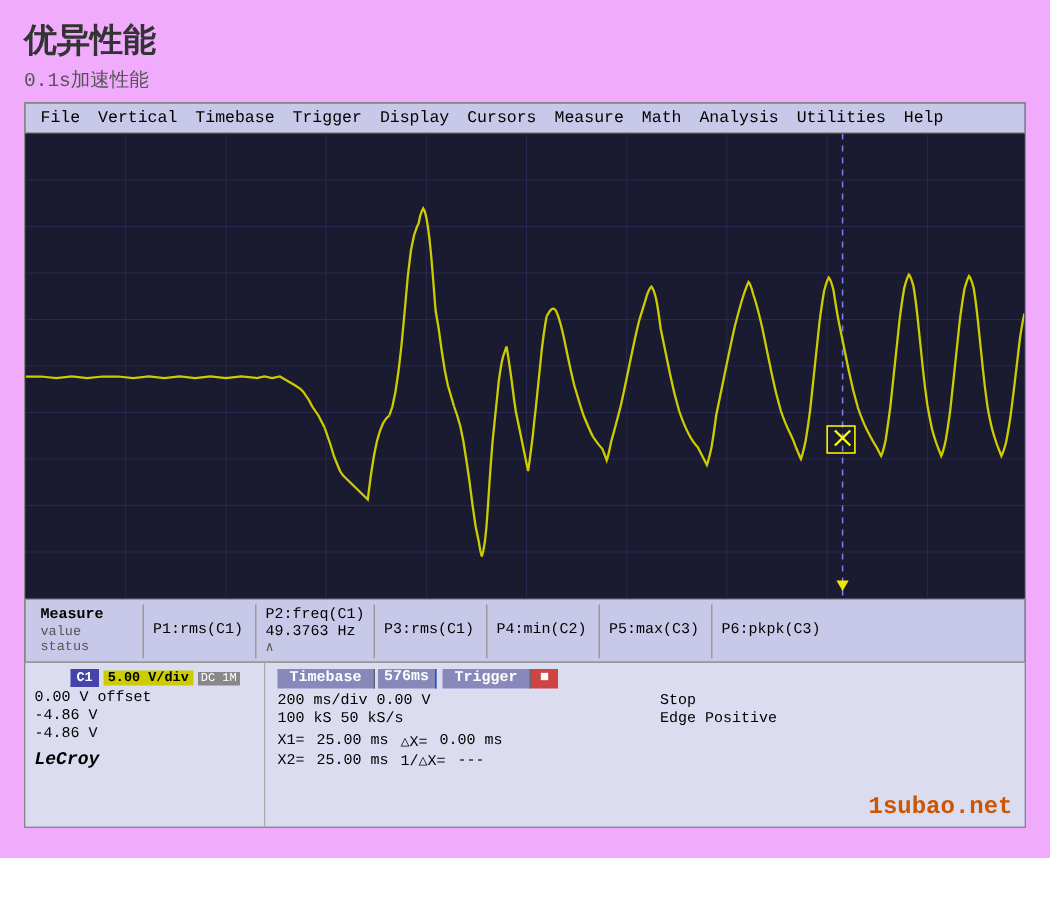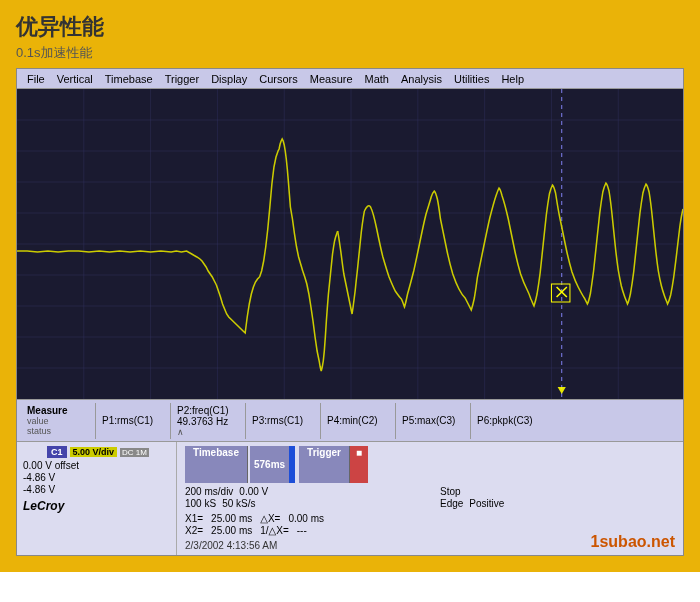--- a/index.html
+++ b/index.html
@@ -7,22 +7,23 @@
       width: 700px;
       height: 602px;
       background: #f0f0f0;
       font-family: Arial, sans-serif;
       overflow: hidden;
     }
 
     .page-container {
       width: 700px;
       height: 572px;
-      background: #eab308;
+      background: #f0abfc;
       padding: 12px 16px 8px 16px;
+      font-family: Liberation Mono, monospace;
     }
 
     .page-title {
       font-size: 22px;
       font-weight: bold;
       color: #333;
       margin-bottom: 2px;
     }
 
     .page-subtitle {
@@ -288,21 +289,21 @@
           <div style="font-size:10px; color:#000; margin-bottom:1px;">0.00 V offset</div>
           <div style="font-size:10px; color:#000; margin-bottom:1px;">-4.86 V</div>
           <div style="font-size:10px; color:#000; margin-bottom:4px;">-4.86 V</div>
           <div style="font-size:12px; color:#000; font-style:italic; font-weight:bold;">LeCroy</div>
         </div>
 
         <div style="flex:1; padding:4px 8px; background:#dcdcf0; font-size:10px; position:relative;">
 
           <div style="display:flex; gap:0; margin-bottom:3px;">
             <span style="background:#8888bb; color:#fff; font-size:10px; font-weight:bold; padding:1px 8px; border-right:1px solid #666;">Timebase</span>
-            <span style="background:#8888bb; color:#fff; font-size:10px; font-weight:bold; padding:13px 4px; border-right:6px solid #1d4ed8; margin-left:2px;">576ms</span>
+            <span style="background:#8888bb; color:#fff; font-size:10px; font-weight:bold; padding:0 4px; border-right:1px solid #1d4ed8; margin-left:2px;">576ms</span>
             <span style="background:#8888bb; color:#fff; font-size:10px; font-weight:bold; padding:1px 8px; border-right:1px solid #666; margin-left:4px;">Trigger</span>
             <span style="background:#cc4444; color:#fff; font-size:10px; padding:1px 6px;">■</span>
           </div>
 
           <div style="display:grid; grid-template-columns:1fr 1fr; column-gap:20px; row-gap:1px;">
             <div style="display:flex; gap:6px;">
               <span>200 ms/div</span>
               <span>0.00 V</span>
             </div>
             <div style="display:flex; gap:6px;">
@@ -326,21 +327,20 @@
               <span>0.00 ms</span>
             </div>
             <div style="display:flex; gap:8px;">
               <span>X2=</span>
               <span>25.00 ms</span>
               <span>1/△X=</span>
               <span>---</span>
             </div>
           </div>
 
-          <div style="font-size:10px; color:#333; margin-top:4px;">2/3/2002 4:13:56 AM</div>
 
           <div style="position:absolute; bottom:4px; right:8px; font-size:16px; font-weight:bold; color:#cc5500;">1subao.net</div>
         </div>
       </div>
 
     </div>
   </div>
 </div>
 
 </body></html>

